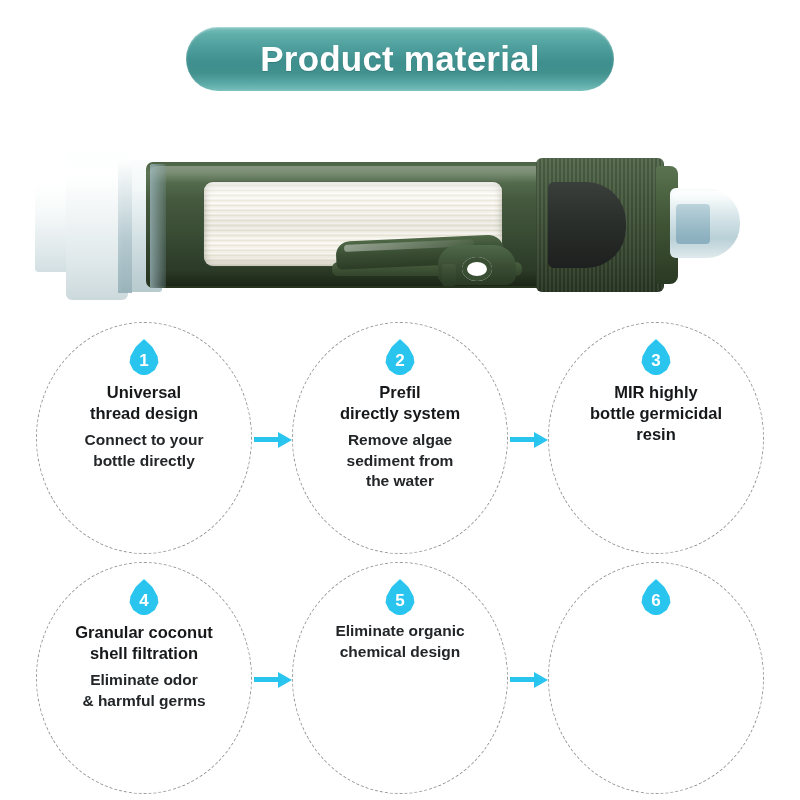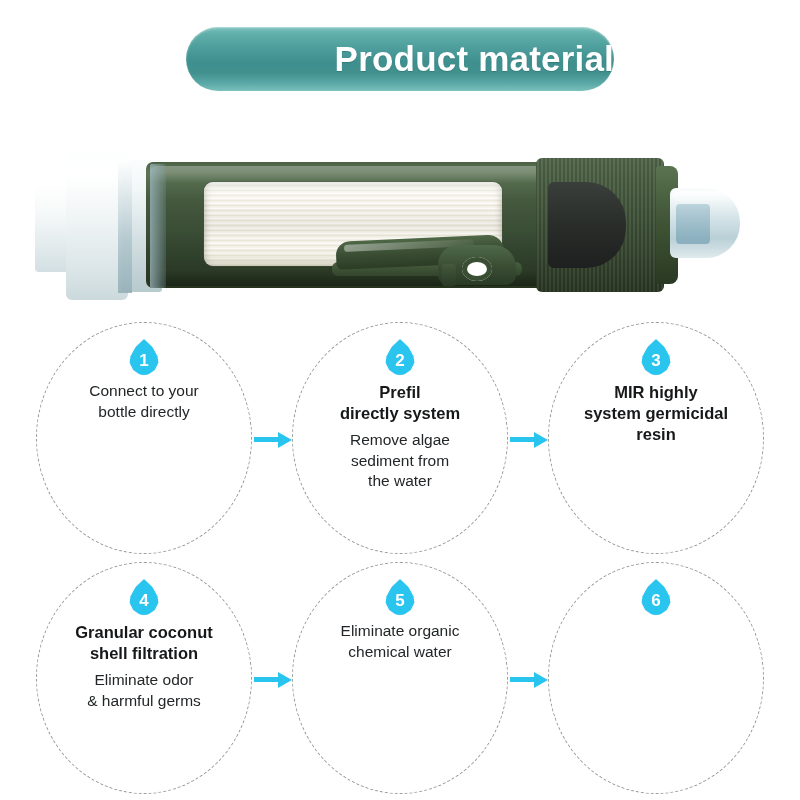--- a/index.html
+++ b/index.html
@@ -24,21 +24,21 @@
     border-radius: 32px;
     background:
       linear-gradient(to bottom,
         #7dc2bd 0%,
         #62b0ac 10%,
         #4d9e9c 32%,
         #3e8f8e 55%,
         #42918f 72%,
         #5aa9a6 88%,
         #79c0bc 100%);
-    display: flex; align-items: center; justify-content: flex-end;
+    display: flex; align-items: center; justify-content: center;
     box-shadow: inset 0 1px 2px rgba(255,255,255,.45);
   }
   #title-text {
     color: #ffffff;
     font-size: 35px;
     font-weight: bold;
     letter-spacing: .2px;
     text-shadow: 0 1px 1px rgba(0,60,60,.22);
     white-space: nowrap;
   }
@@ -238,21 +238,21 @@
     font-weight: bold;
     font-size: 16.5px;
     line-height: 1.27;
     text-align: center;
     margin-top: 7px;
     width: 208px;
     white-space: pre-line;
   }
   .step-body {
     color: #232628;
-    font-weight: normal;
+    font-weight: bold;
     font-size: 15.5px;
     line-height: 1.34;
     text-align: center;
     margin-top: 6px;
     width: 206px;
     white-space: pre-line;
   }
 
   
   .arrow { position: absolute; top: 114px; width: 42px; height: 16px; }
@@ -313,20 +313,22 @@
   </div>
 
   <div id="grid">
 
     <div class="row" id="row-1">
 
       <div class="step c1">
         <div class="droplet">
           <span class="droplet-num">1</span>
         </div>
+        <div class="step-title">Universal
+thread design</div>
         <div class="step-body">Connect to your
 bottle directly</div>
       </div>
 
       <div class="arrow a1">
         <div class="arrow-stem"></div>
         <div class="arrow-head"></div>
       </div>
 
       <div class="step c2">
@@ -343,21 +345,21 @@
       <div class="arrow a2">
         <div class="arrow-stem"></div>
         <div class="arrow-head"></div>
       </div>
 
       <div class="step c3">
         <div class="droplet">
           <span class="droplet-num">3</span>
         </div>
         <div class="step-title">MIR highly
-system germicidal
+bottle germicidal
 resin</div>
       </div>
     </div>
 
     <div class="row" id="row-2">
 
       <div class="step c1">
         <div class="droplet">
           <span class="droplet-num">4</span>
         </div>
@@ -370,21 +372,21 @@
       <div class="arrow a1">
         <div class="arrow-stem"></div>
         <div class="arrow-head"></div>
       </div>
 
       <div class="step c2">
         <div class="droplet">
           <span class="droplet-num">5</span>
         </div>
         <div class="step-body">Eliminate organic
-chemical water</div>
+chemical design</div>
       </div>
 
       <div class="arrow a2">
         <div class="arrow-stem"></div>
         <div class="arrow-head"></div>
       </div>
 
       <div class="step c3">
         <div class="droplet">
           <span class="droplet-num">6</span>

